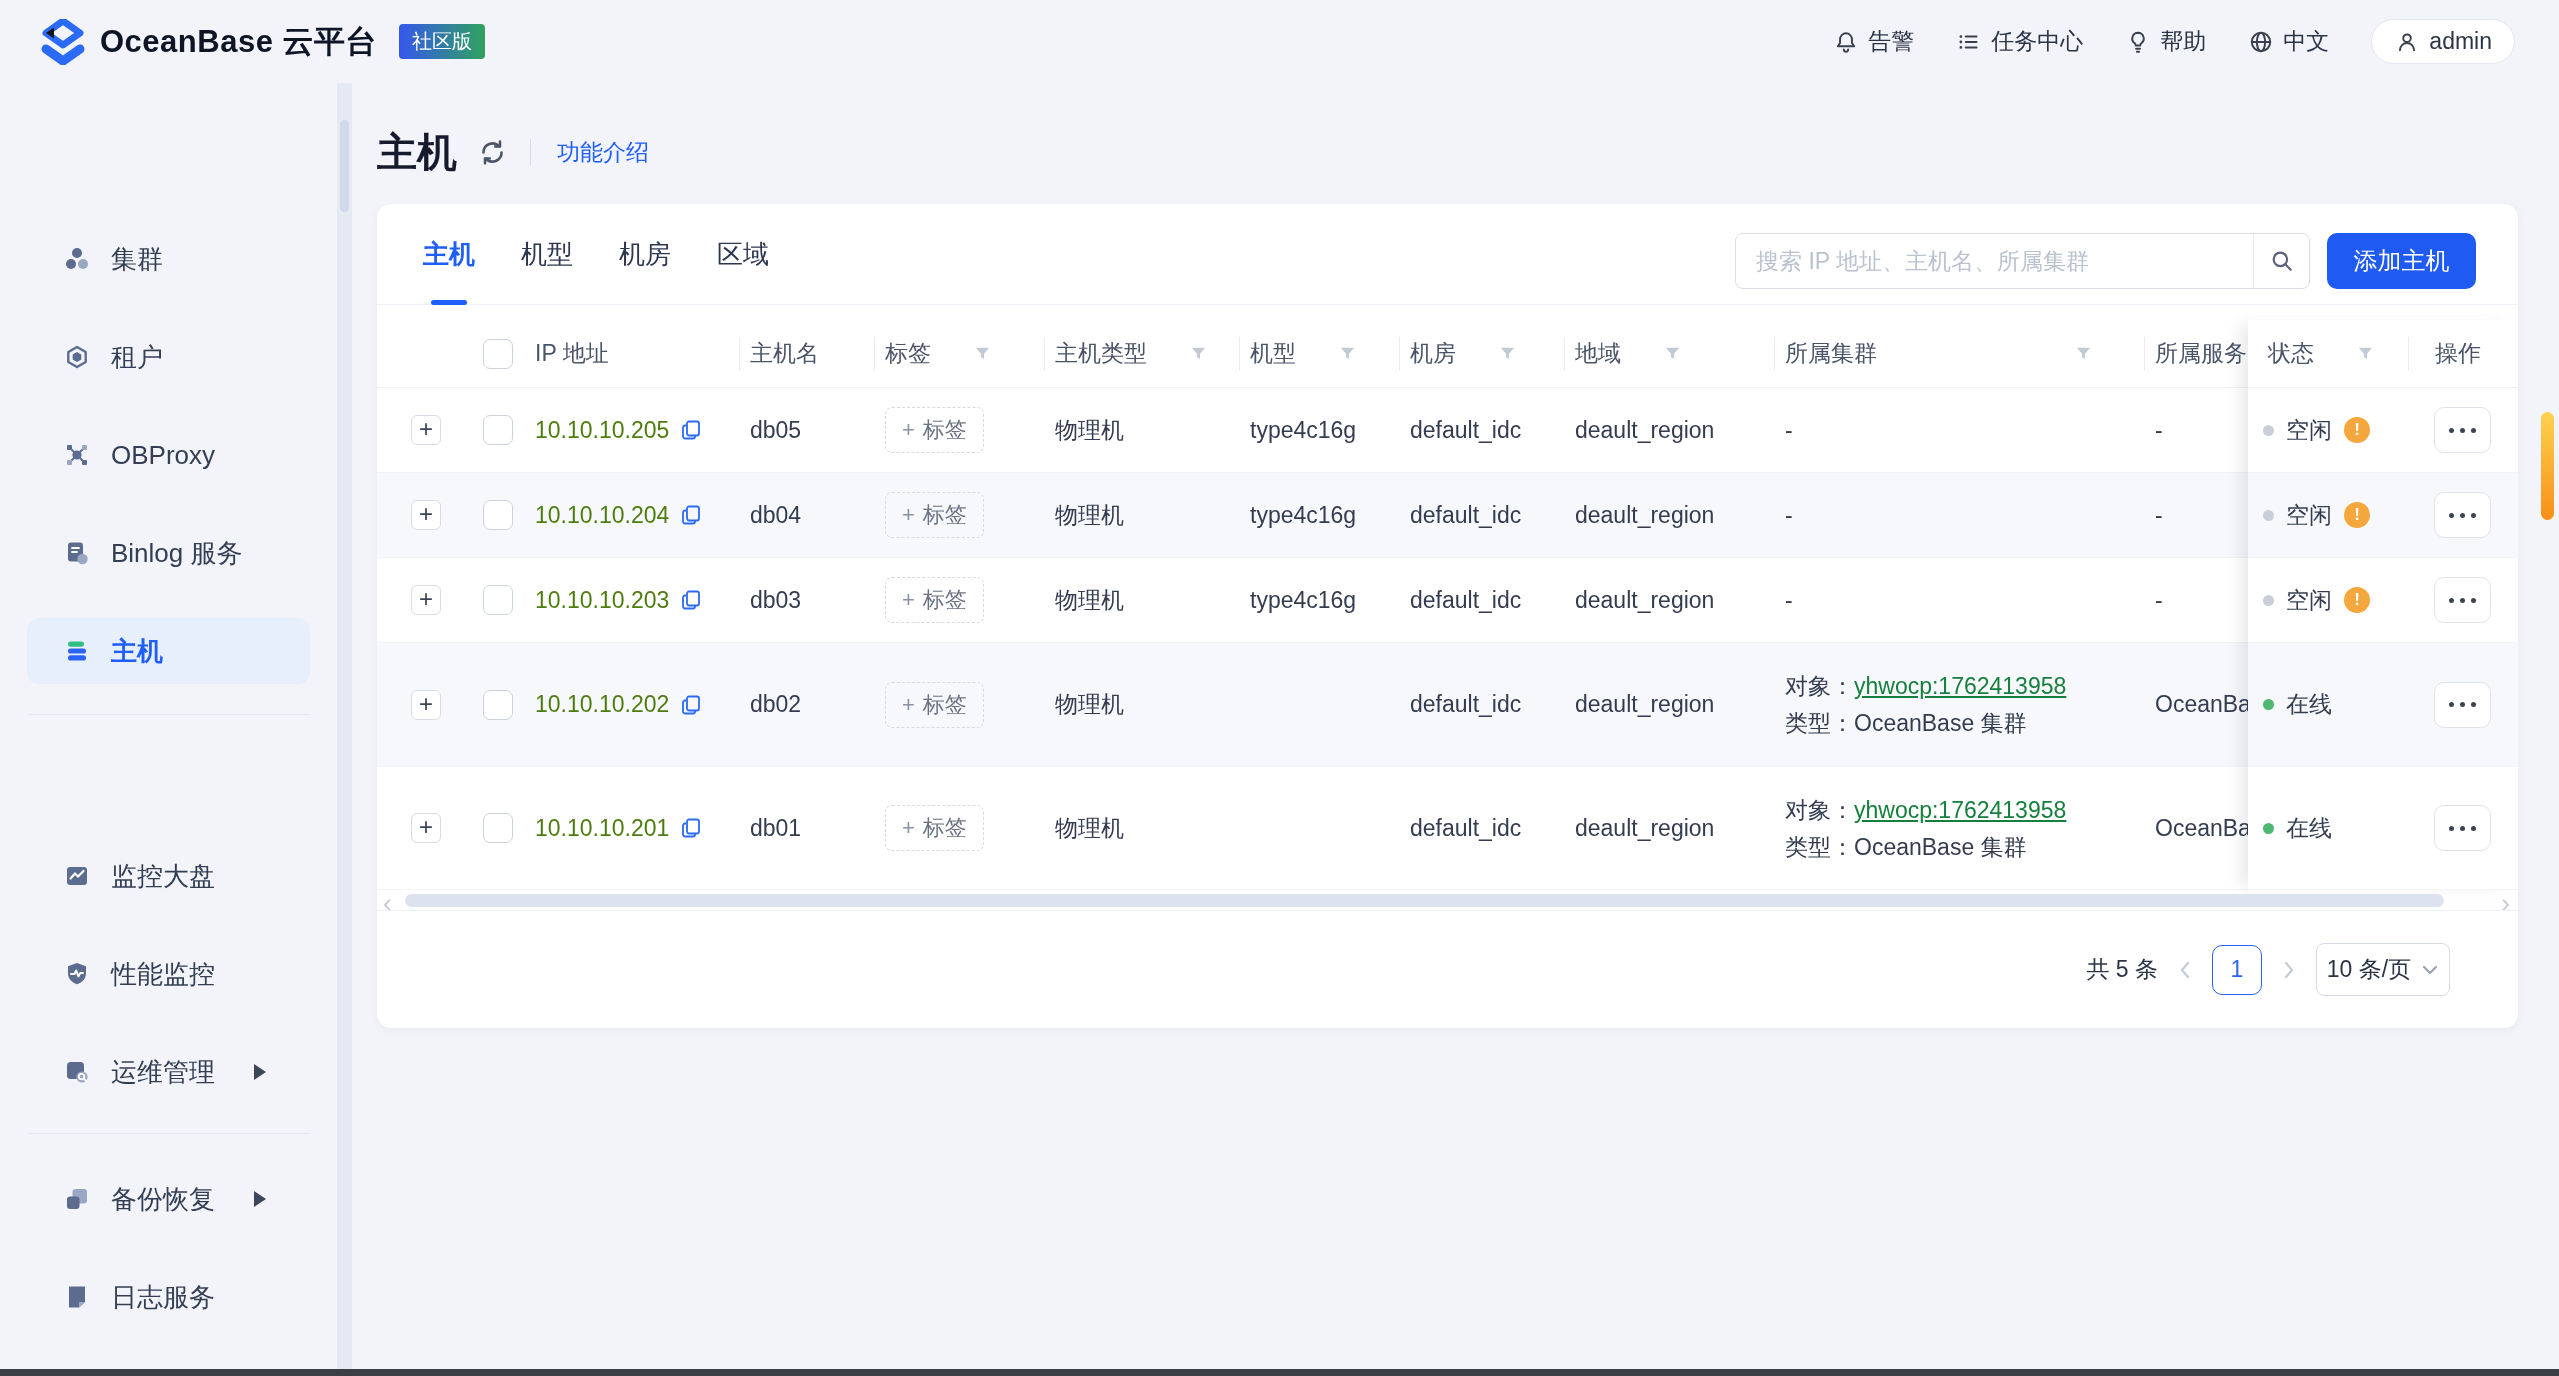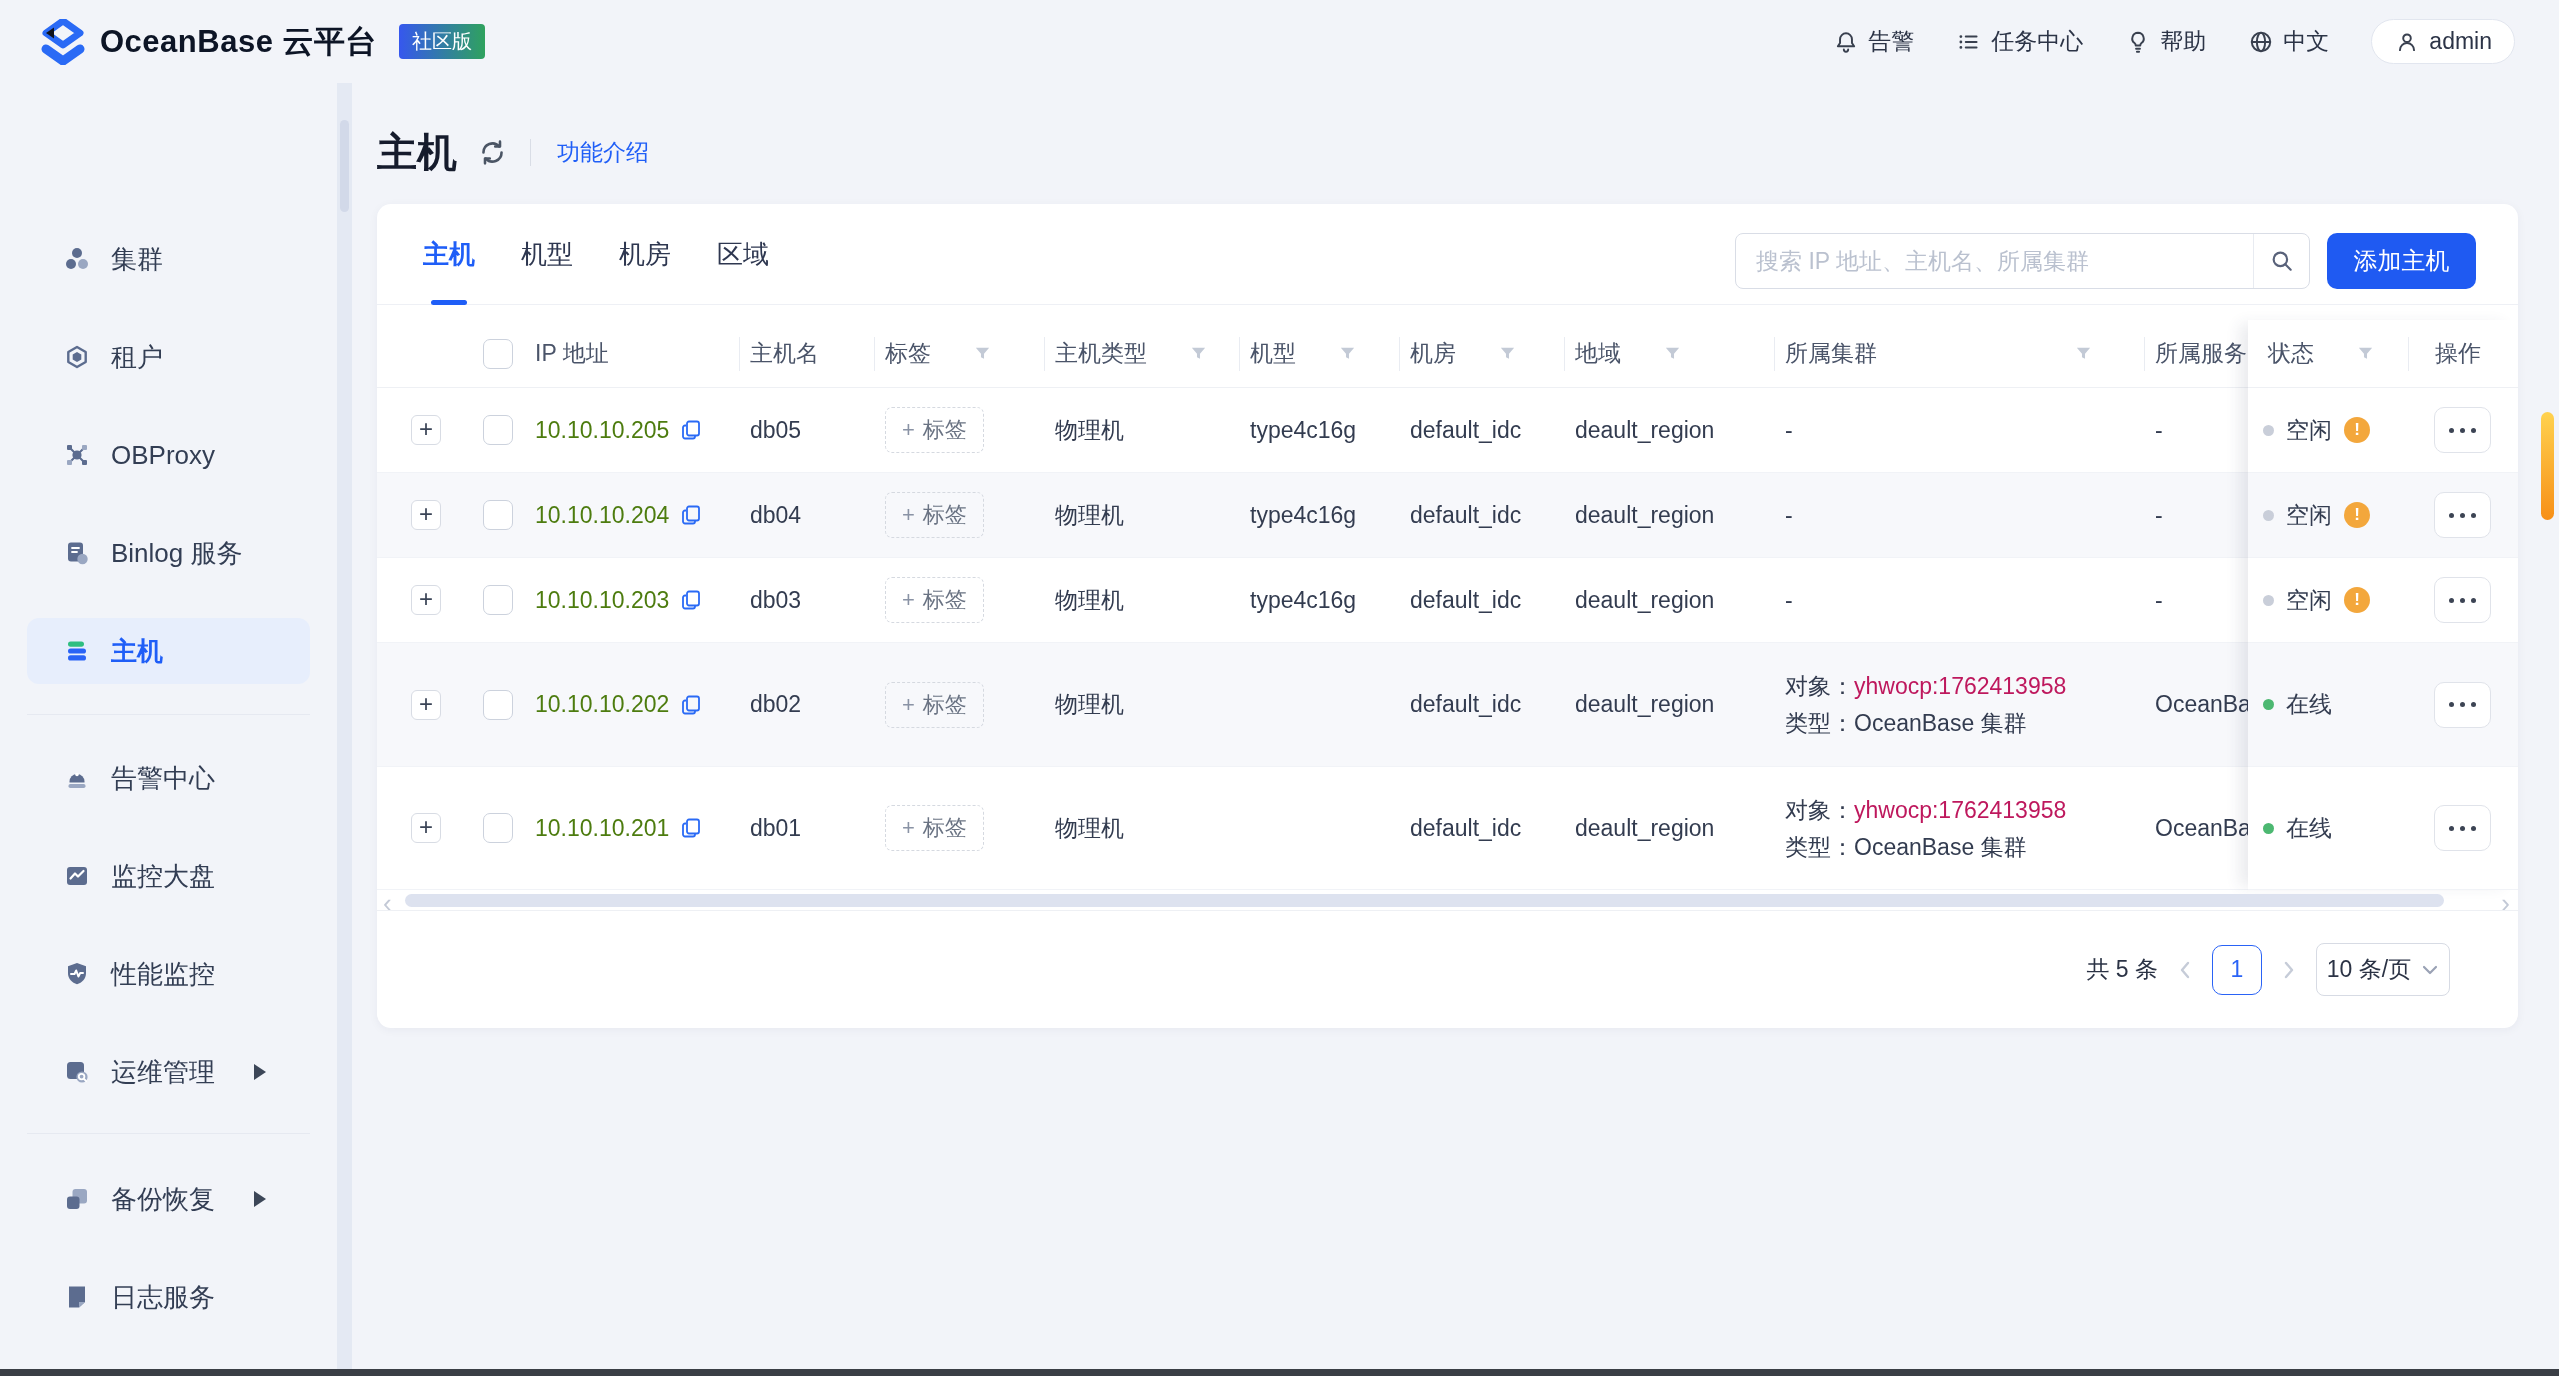--- a/index.html
+++ b/index.html
@@ -89,21 +89,21 @@
   .expand-btn { width:30px; height:30px; border:1px solid #d8dce4; border-radius:6px; background:#fff;
     color:#3a4456; font-size:24px; line-height:26px; text-align:center; cursor:pointer; }
   .expand-btn::before { content:'+'; }
   .checkbox { width:30px; height:30px; border:1px solid #ccd2dd; border-radius:7px; background:#fff; cursor:pointer; }
   .ip-link { color:#4d7c0f; cursor:pointer; }
   .copy-ic { margin-left:10px; cursor:pointer; }
   .tag-btn { display:flex; align-items:center; gap:8px; border:1px dashed #d5d9e0; border-radius:7px;
     padding:7px 16px; color:#6a7383; font-size:22px; background:transparent; cursor:pointer; }
   .tag-btn .plus::before { content:'+'; color:#8a93a5; }
   .cluster-lines { display:flex; flex-direction:column; gap:5px; line-height:32px; }
-  .cluster-link { color:#be185d; cursor:pointer; }
+  .cluster-link { color:#15803d; cursor:pointer;text-decoration:underline; }
 
   
   .pinned { position:absolute; top:116px; right:0; width:270px; height:570px; background:#fff;
     box-shadow:-12px 0 14px -4px rgba(45,55,85,.10); }
   .p-head { height:68px; display:flex; align-items:center; border-bottom:1px solid #eef0f4;
     font-size:23px; color:#4a5469; position:relative; }
   .p-head .st { padding-left:20px; display:flex; align-items:center;justify-content:space-between; }
   .p-head .sep2 { position:absolute; left:160px; top:50%; transform:translateY(-50%); width:1px; height:34px; background:#e9ecf2; }
   .p-head .op { position:absolute; left:187px; }
   .p-row { height:85px; display:flex; align-items:center; border-bottom:1px solid #f1f3f7; position:relative; }
@@ -236,28 +236,20 @@
     <svg class="sico" viewBox="0 0 28 28">
       <rect x="5" y="4.5" width="16" height="5.2" rx="2.6" fill="#2fbe80"></rect>
       <rect x="5" y="11.4" width="18" height="5.2" rx="2.6" fill="#2a63f6"></rect>
       <rect x="5" y="18.3" width="18" height="5.2" rx="2.6" fill="#2a63f6"></rect>
     </svg>
     <span class="slabel">主机</span>
   </div>
 
   <div class="side-divider" style="top:631px"></div>
 
-  <div class="side-item" style="top:662px">
-    <svg class="sico" viewBox="0 0 28 28">
-      <path d="M6.5 17.5a7.5 7.5 0 0 1 15 0v1h-15z" fill="#5c6c8f"></path>
-      <circle cx="14" cy="10.5" r="1.8" fill="#fff"></circle>
-      <rect x="5.5" y="20" width="17" height="4" rx="1.8" fill="#9aa7c2"></rect>
-    </svg>
-    <span class="slabel">告警中心</span>
-  </div>
 
   <div class="side-item" style="top:760px">
     <svg class="sico" viewBox="0 0 28 28">
       <rect x="4" y="5" width="20" height="18" rx="3" fill="#5c6c8f"></rect>
       <polyline points="7.5,16.5 12,11.5 15,14.5 20.5,9" fill="none" stroke="#fff" stroke-width="2.2" stroke-linecap="round" stroke-linejoin="round"></polyline>
     </svg>
     <span class="slabel">监控大盘</span>
   </div>
 
   <div class="side-item" style="top:858px">

